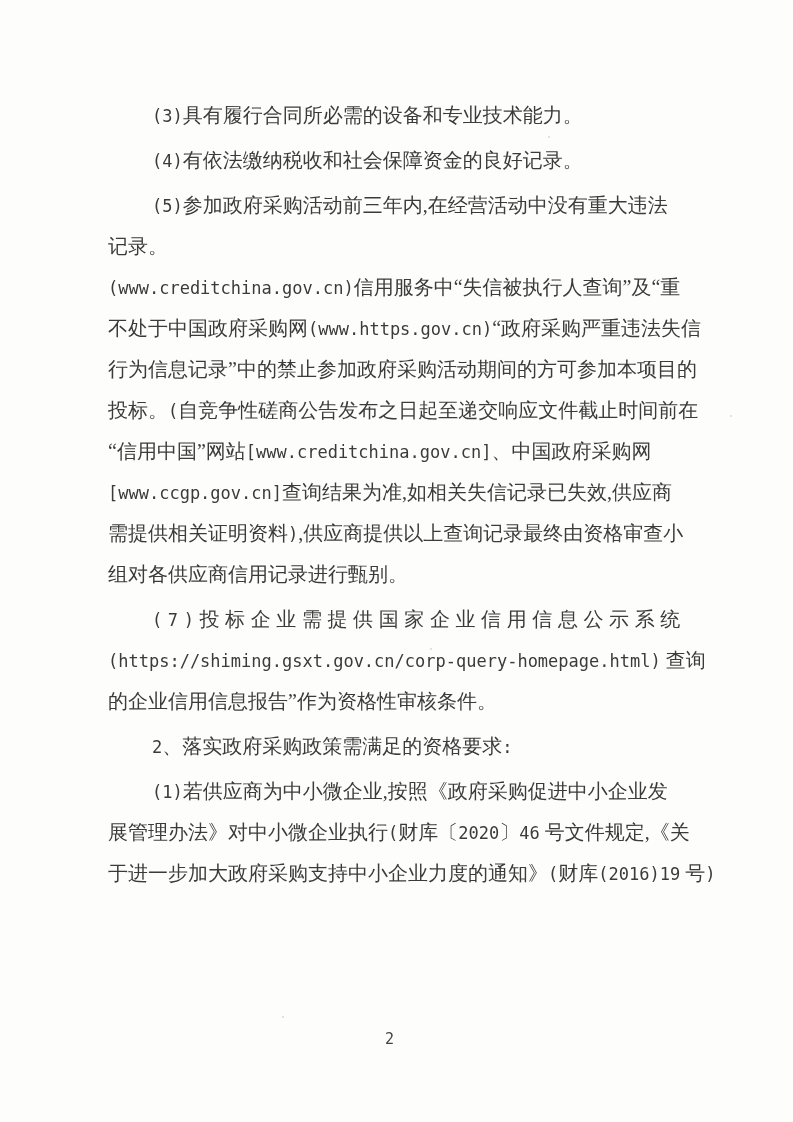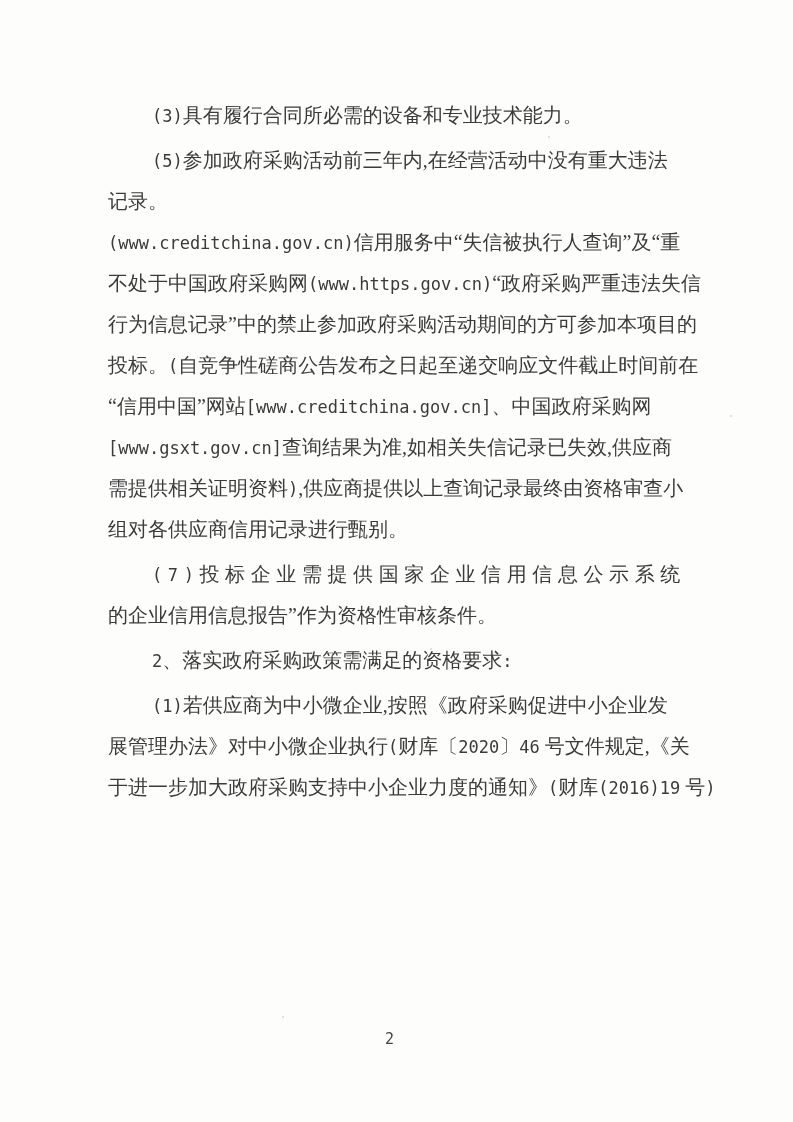--- a/index.html
+++ b/index.html
@@ -52,31 +52,33 @@
     border-radius: 50%;
     opacity: 0.55;
   }
 </style>
 </head>
 <body>
 
 <div class="page">
   <div class="content">
     <div class="line indent"><span class="lat">(3)</span>具有履行合同所必需的设备和专业技术能力。</div>
+    <div class="line indent para"><span class="lat">(4)</span>有依法缴纳税收和社会保障资金的良好记录。</div>
     <div class="line indent para"><span class="lat">(5)</span>参加政府采购活动前三年内,在经营活动中没有重大违法</div>
     <div class="line">记录。</div>
     <div class="line"><span class="lat">(www.creditchina.gov.cn)</span>信用服务中“失信被执行人查询”及“重</div>
     <div class="line">不处于中国政府采购网<span class="lat">(www.https.gov.cn)</span>“政府采购严重违法失信</div>
     <div class="line">行为信息记录”中的禁止参加政府采购活动期间的方可参加本项目的</div>
     <div class="line">投标。<span class="lat">(</span>自竞争性磋商公告发布之日起至递交响应文件截止时间前在</div>
     <div class="line">“信用中国”网站<span class="lat">[www.creditchina.gov.cn]</span>、中国政府采购网</div>
-    <div class="line"><span class="lat">[www.gsxt.gov.cn]</span>查询结果为准,如相关失信记录已失效,供应商</div>
+    <div class="line"><span class="lat">[www.ccgp.gov.cn]</span>查询结果为准,如相关失信记录已失效,供应商</div>
     <div class="line">需提供相关证明资料<span class="lat">)</span>,供应商提供以上查询记录最终由资格审查小</div>
     <div class="line">组对各供应商信用记录进行甄别。</div>
     <div class="line indent para spread"><span class="lat">(7)</span>投标企业需提供国家企业信用信息公示系统</div>
+    <div class="line"><span class="lat">(https://shiming.gsxt.gov.cn/corp-query-homepage.html)</span> 查询</div>
     <div class="line">的企业信用信息报告”作为资格性审核条件。</div>
     <div class="line indent para"><span class="lat">2</span>、落实政府采购政策需满足的资格要求<span class="lat">:</span></div>
     <div class="line indent para"><span class="lat">(1)</span>若供应商为中小微企业,按照《政府采购促进中小企业发</div>
     <div class="line">展管理办法》对中小微企业执行<span class="lat">(</span>财库〔<span class="lat">2020</span>〕<span class="lat">46</span> 号文件规定,《关</div>
     <div class="line">于进一步加大政府采购支持中小企业力度的通知》<span class="lat">(</span>财库<span class="lat">(2016)19</span> 号<span class="lat">)</span></div>
   </div>
 
   <div class="page-number">2</div>
 
   <div class="speck" style="left:282px; top:1016px; width:2px; height:2px;"></div>

